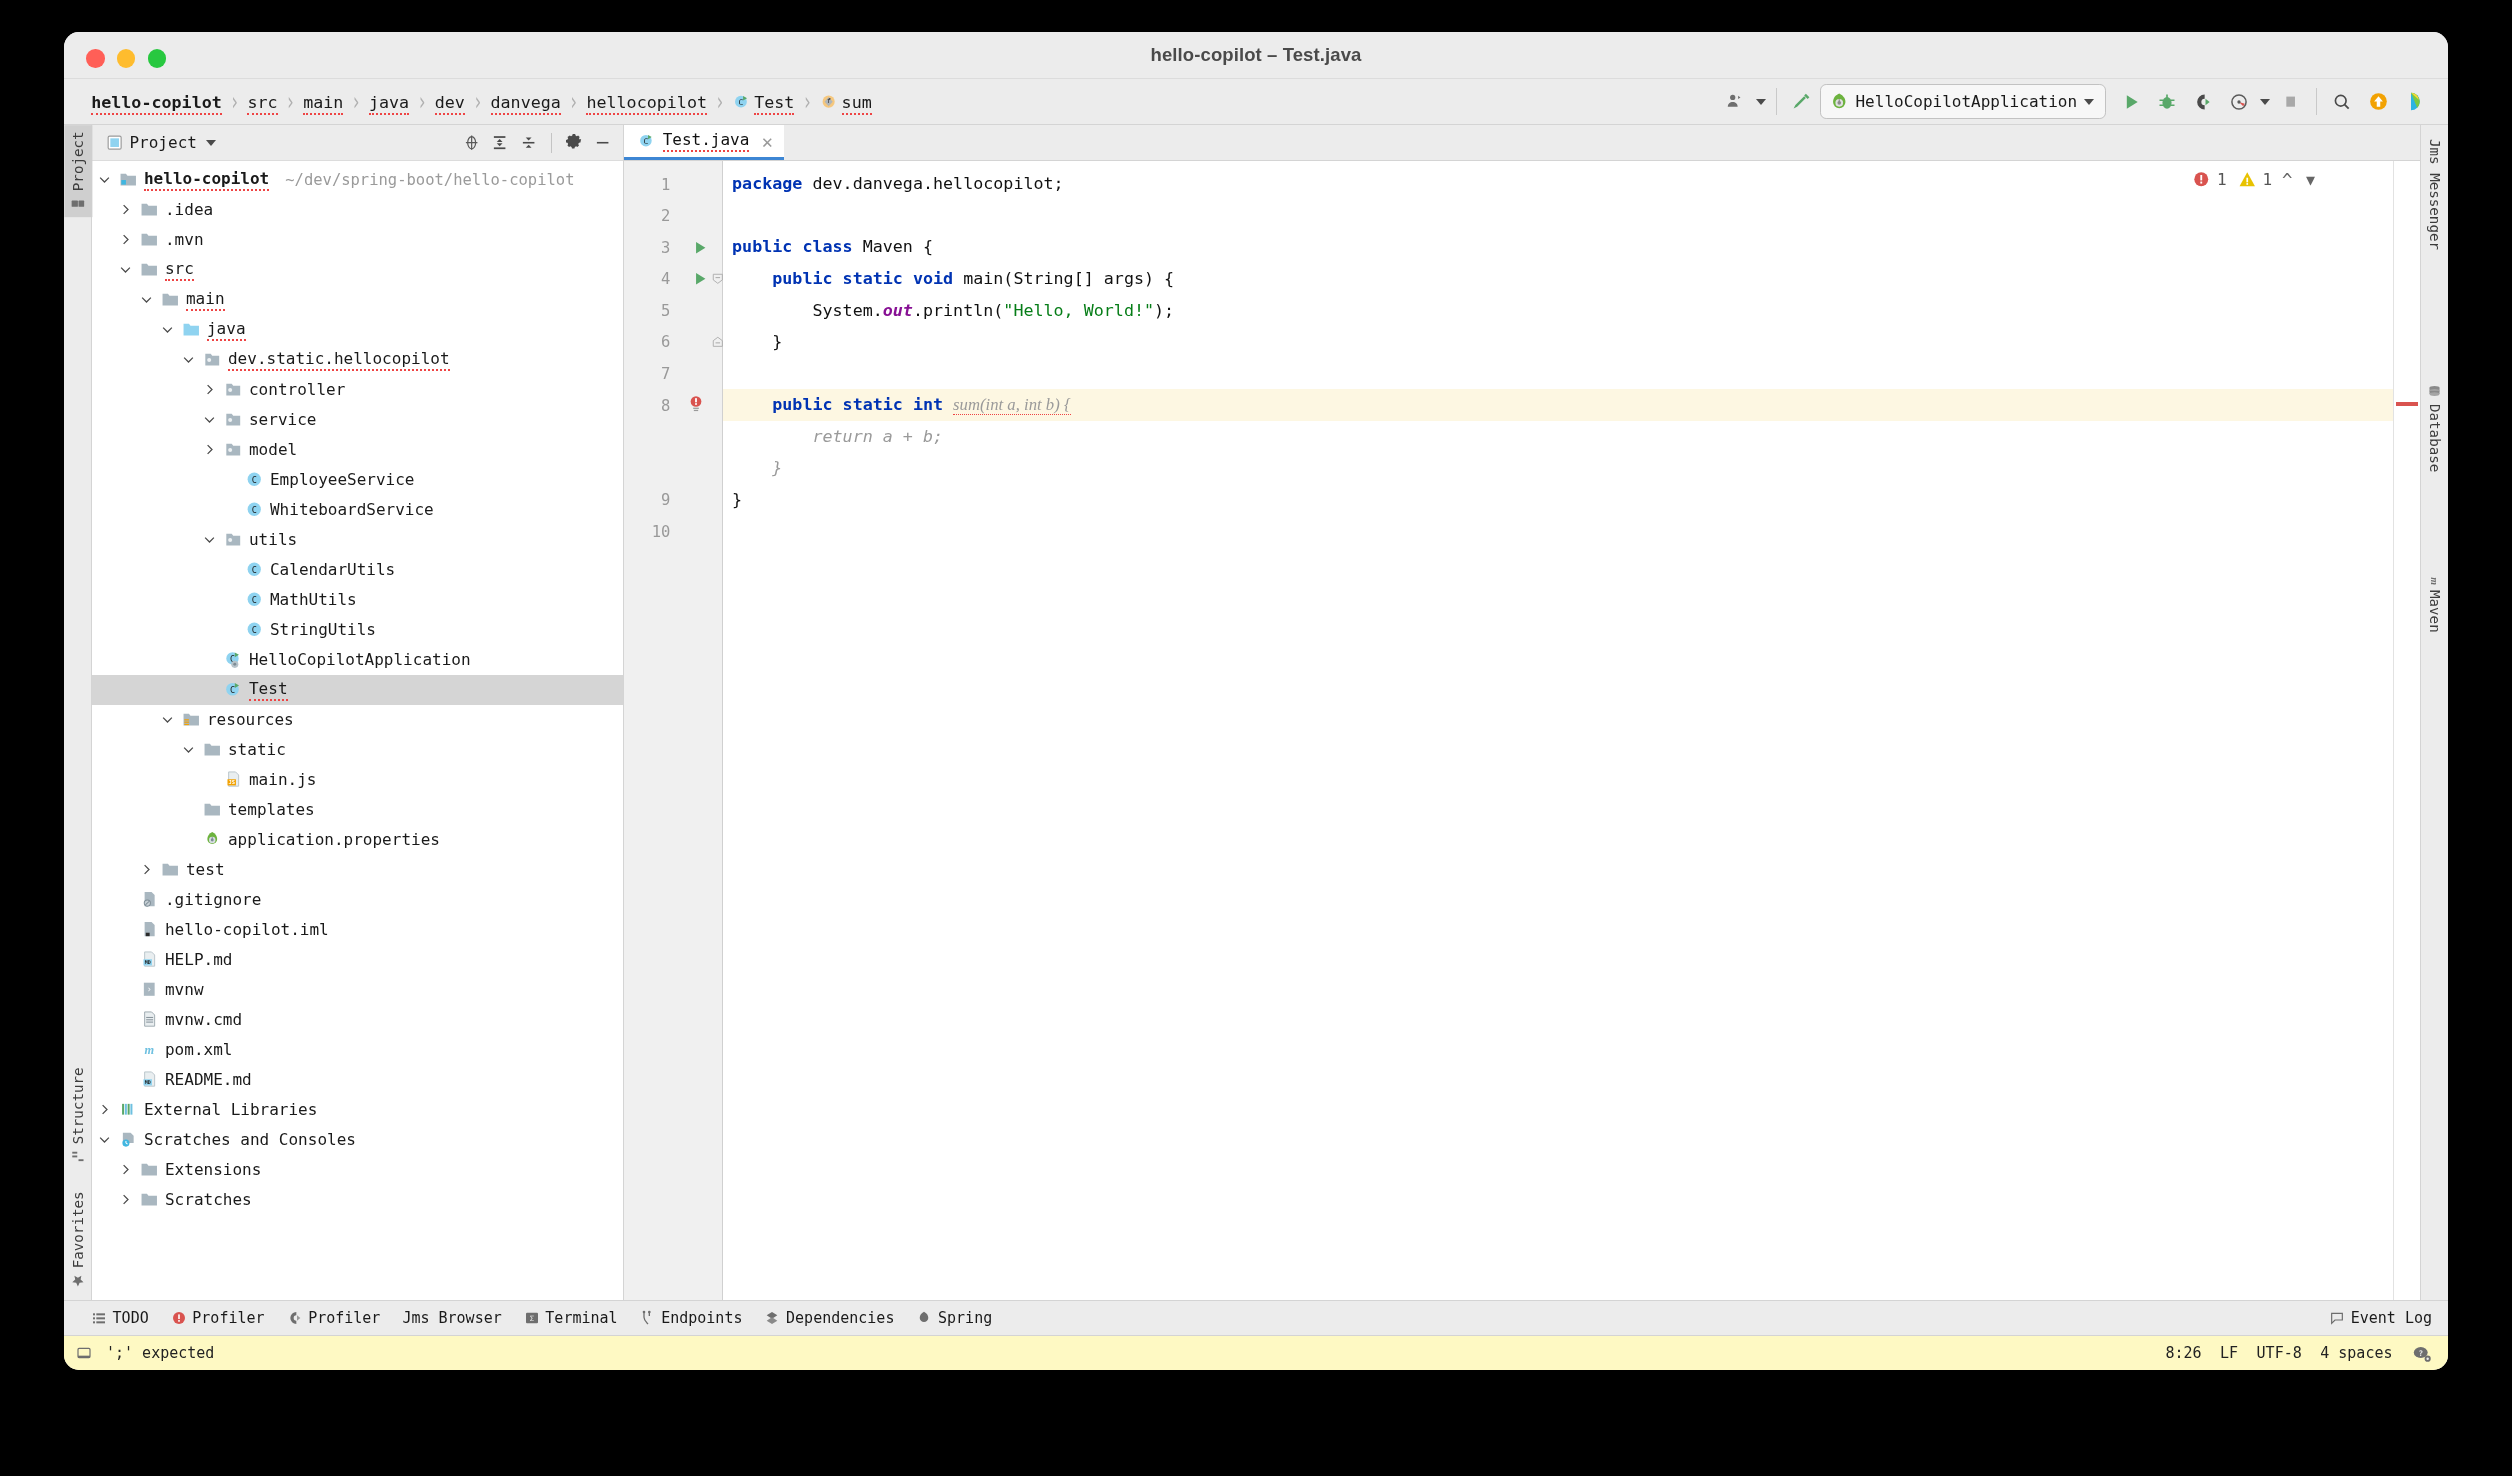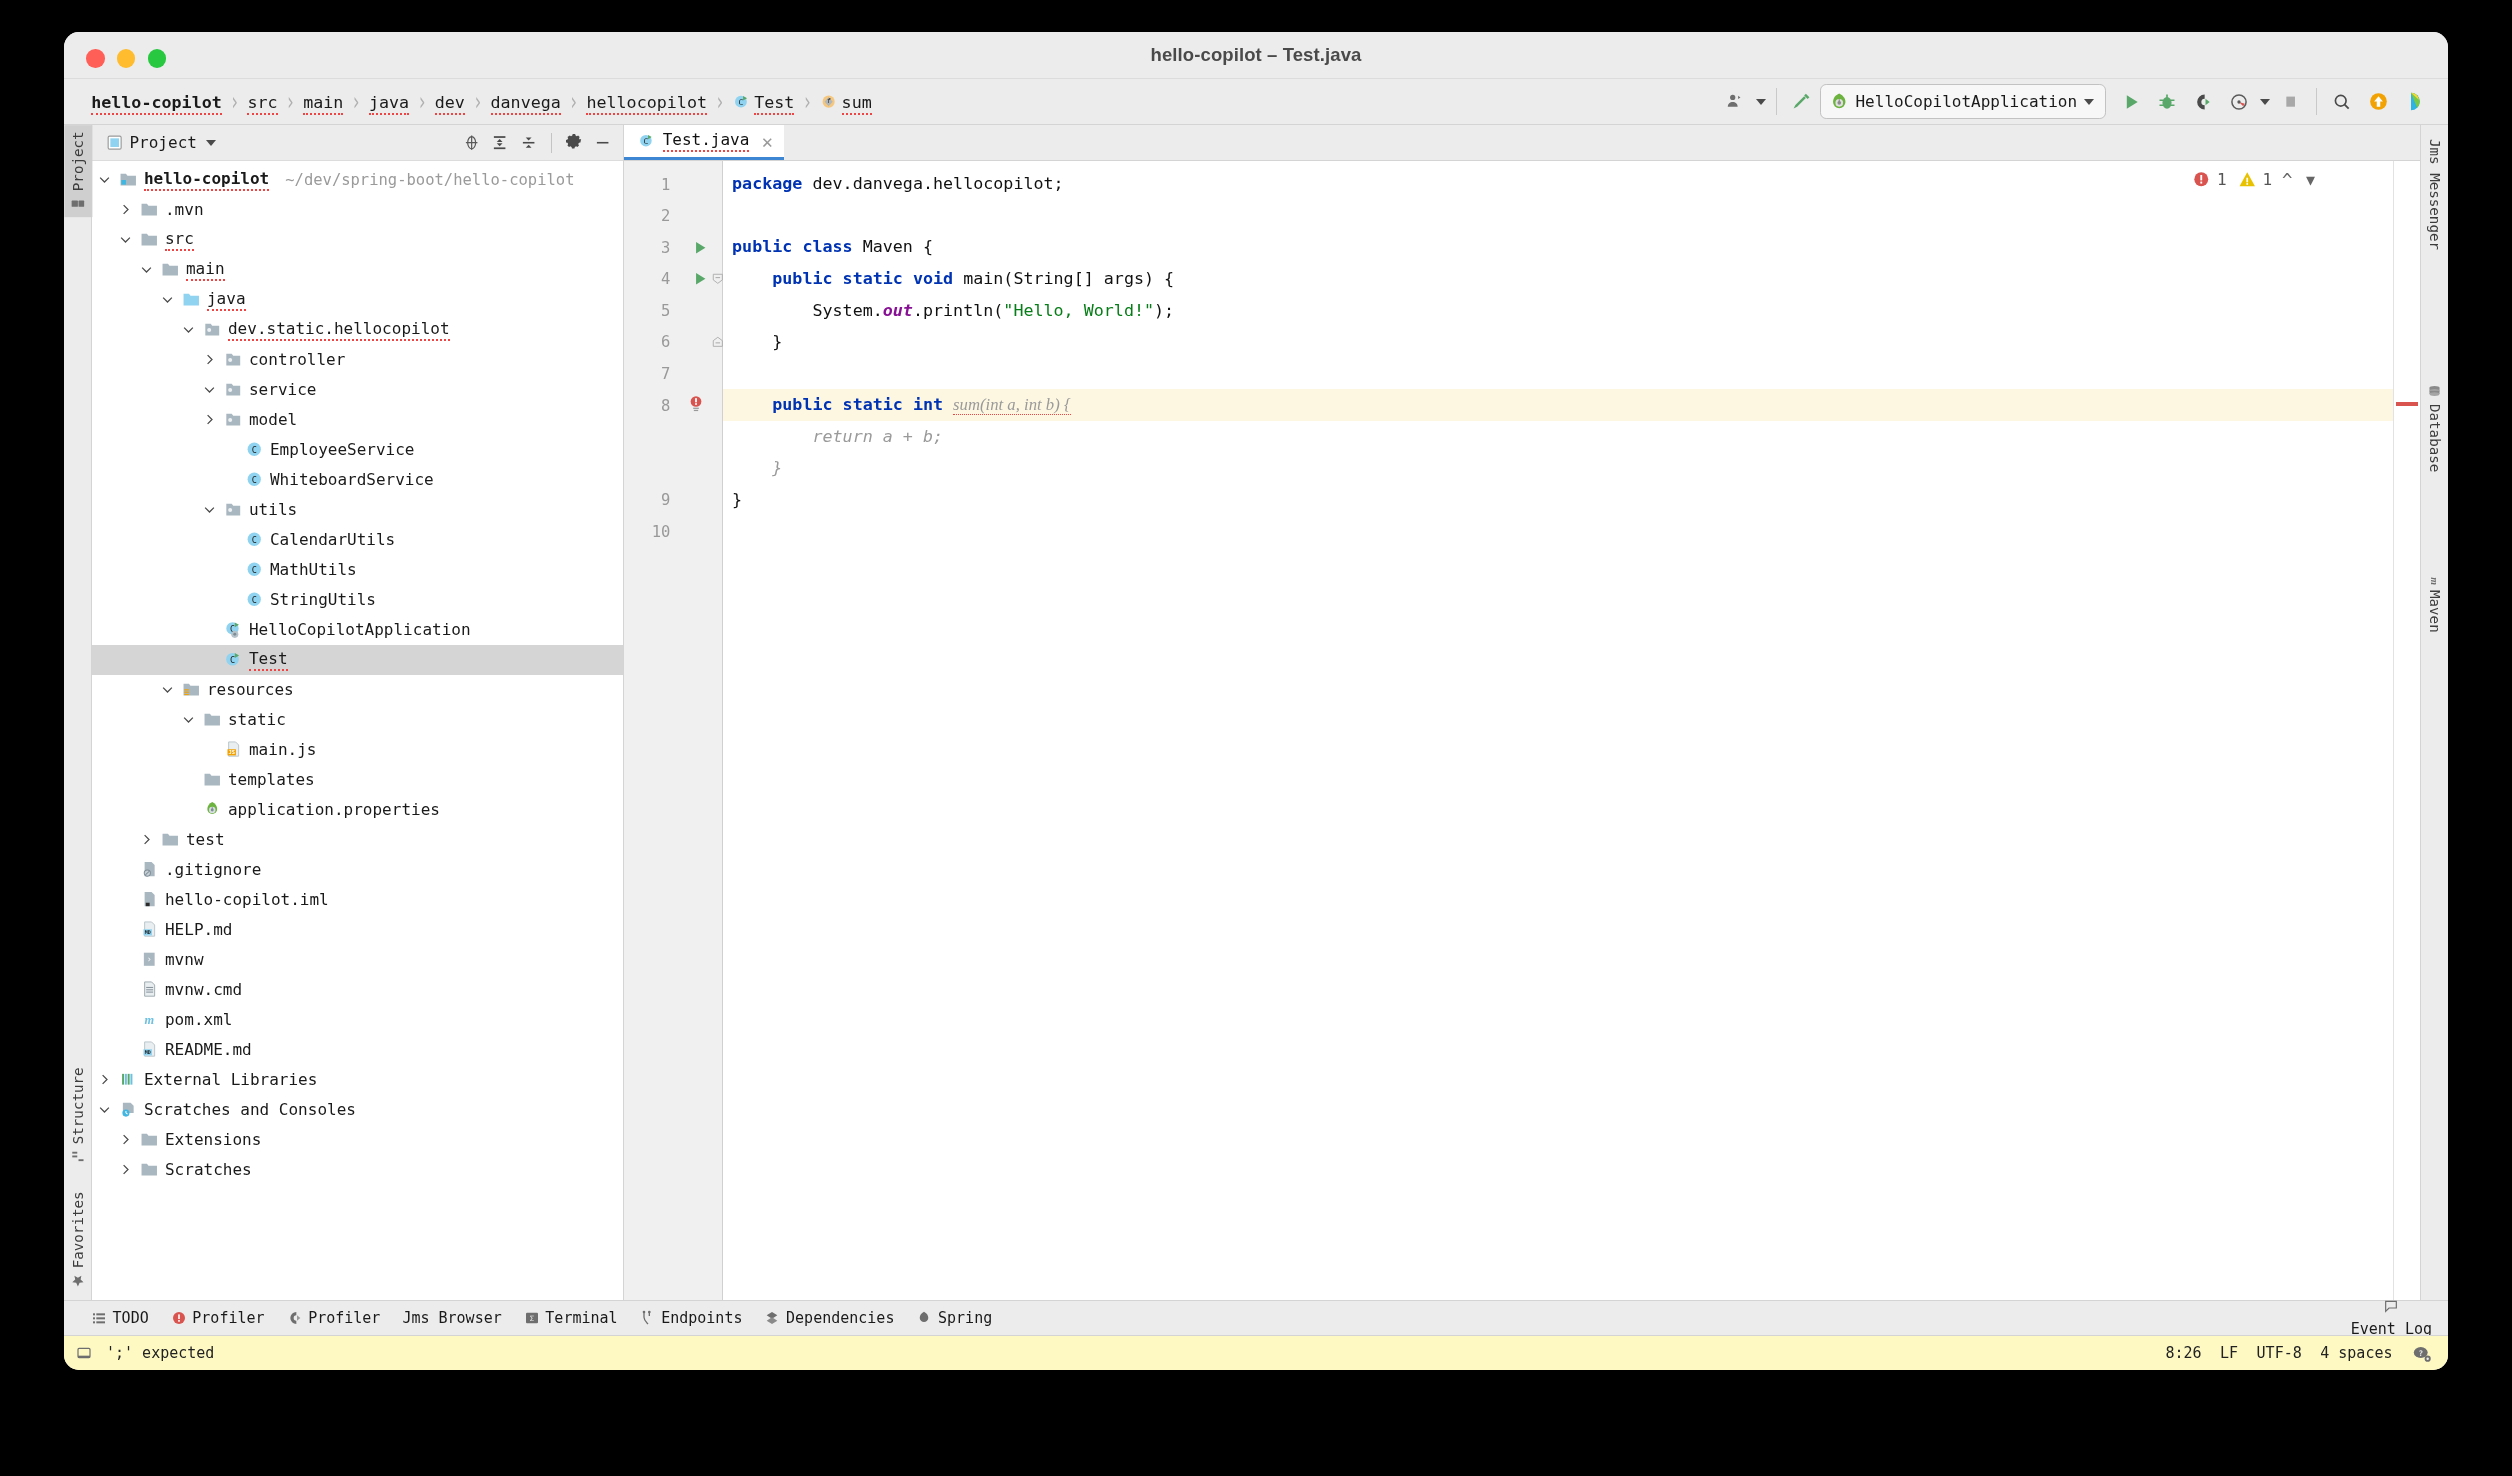--- a/index.html
+++ b/index.html
@@ -245,21 +245,21 @@
     display: flex; align-items: center;
     padding: 0 16px 0 27px;
   }
   .tw-item {
     display: flex; align-items: center; gap: 5.6px;
     margin-right: 22px;
     font-family: "DejaVu Sans Mono", monospace;
     font-size: 15px; color: #1a1a1a;
     white-space: nowrap;
   }
-  .tw-spacer { margin-left: auto; flex-direction: column; }
+  .tw-spacer { margin-left: auto; }
 
   
   .status {
     height: 35px; flex: 0 0 35px;
     background: #fef9c3;
     border-top: 0.6px solid #d4d4d4;
     display: flex; align-items: center;
     padding: 0 16px 0 12.4px;
     font-family: "DejaVu Sans Mono", monospace;
     font-size: 15px; color: #222;
@@ -478,20 +478,34 @@
               </svg>
             </div>
             <div class="tico">
               <svg width="18.5" height="18.5" viewBox="0 0 24 24">
                 <path d="M2 5h7l2 2.4h11V20H2z" fill="#a9b7c0"></path>
                 <rect x="3" y="13" width="6" height="6" fill="#40b6e0"></rect>
               </svg>
             </div>
             <span class="tlabel bold squig">hello-copilot</span>
             <span class="tpath">~/dev/spring-boot/hello-copilot</span>
+          </div>
+          <div class="trow">
+            <div style="width: 21px; flex: 0 0 21px;"></div>
+            <div class="tw">
+              <svg width="15" height="15" viewBox="0 0 24 24">
+                <path d="M9 5l7 7-7 7" fill="none" stroke="#4a4a4a" stroke-width="2"></path>
+              </svg>
+            </div>
+            <div class="tico">
+              <svg width="18.5" height="18.5" viewBox="0 0 24 24">
+                <path d="M2 5h7l2 2.4h11V20H2z" fill="#a9b7c0"></path>
+              </svg>
+            </div>
+            <span class="tlabel">.idea</span>
           </div>
           <div class="trow">
             <div style="width: 21px; flex: 0 0 21px;"></div>
             <div class="tw">
               <svg width="15" height="15" viewBox="0 0 24 24">
                 <path d="M9 5l7 7-7 7" fill="none" stroke="#4a4a4a" stroke-width="2"></path>
               </svg>
             </div>
             <div class="tico">
               <svg width="18.5" height="18.5" viewBox="0 0 24 24">

